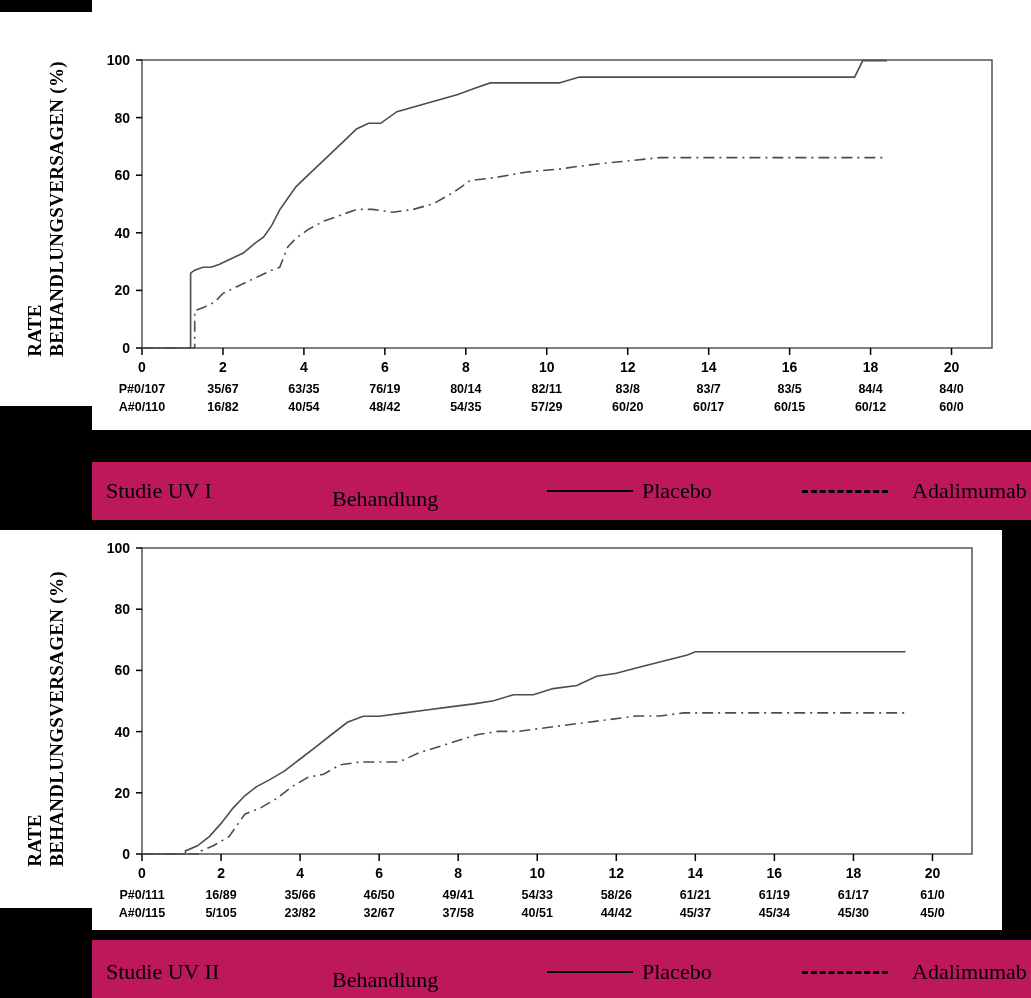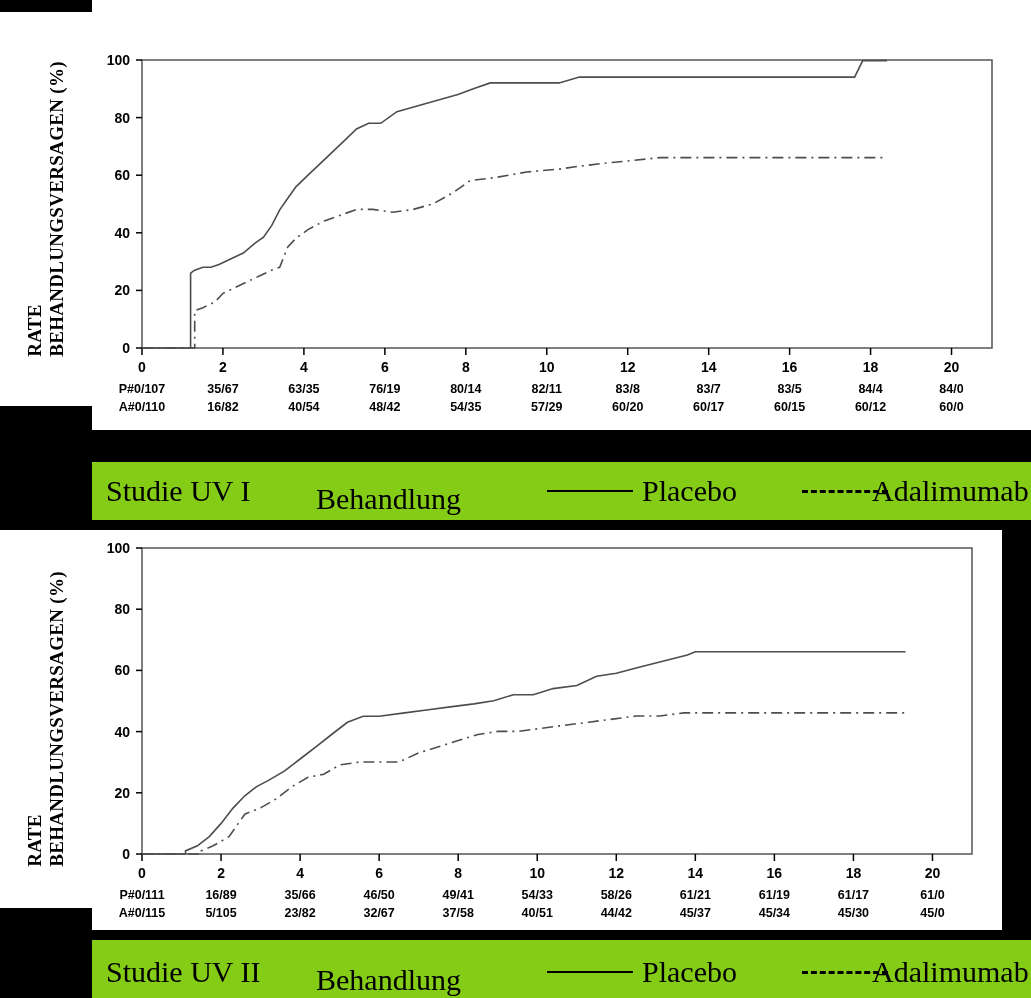--- a/index.html
+++ b/index.html
@@ -50,46 +50,46 @@
 
   .axes-wrap {
     position: absolute;
   }
 
   svg { display: block; }
 
   
   .caption {
     position: absolute;
-    background: #84cc16;
+    background: #be185d;
     display: flex;
     align-items: center;
     font-family: "Liberation Serif", serif;
-    font-size: 30px;
+    font-size: 22px;
     color: #000;
     text-align: center;
   }
   .caption .c-study { position: absolute; left: 14px; }
-  .caption .c-treat { position: absolute; left: 224px; margin-top: 16px; }
+  .caption .c-treat { position: absolute; left: 240px; margin-top: 16px; }
   .caption .c-line-solid {
     position: absolute;
     left: 455px;
     width: 86px;
     height: 0;
     border-top: 2px solid #000;
   }
   .caption .c-placebo { position: absolute; left: 550px; }
   .caption .c-line-dash {
     position: absolute;
     left: 710px;
     width: 86px;
     height: 0;
     border-top: 3px dashed #000;
   }
-  .caption .c-adal { position: absolute; left: 780px; font-family: Liberation Serif, serif; }
+  .caption .c-adal { position: absolute; left: 820px; font-family: Liberation Serif, serif; }
 
   
   .risk-text {
     font-family: "Liberation Sans", sans-serif;
     font-size: 12.5px;
     font-weight: bold;
     fill: #000;
   }
   .tick-label {
     font-family: "Liberation Sans", sans-serif;

